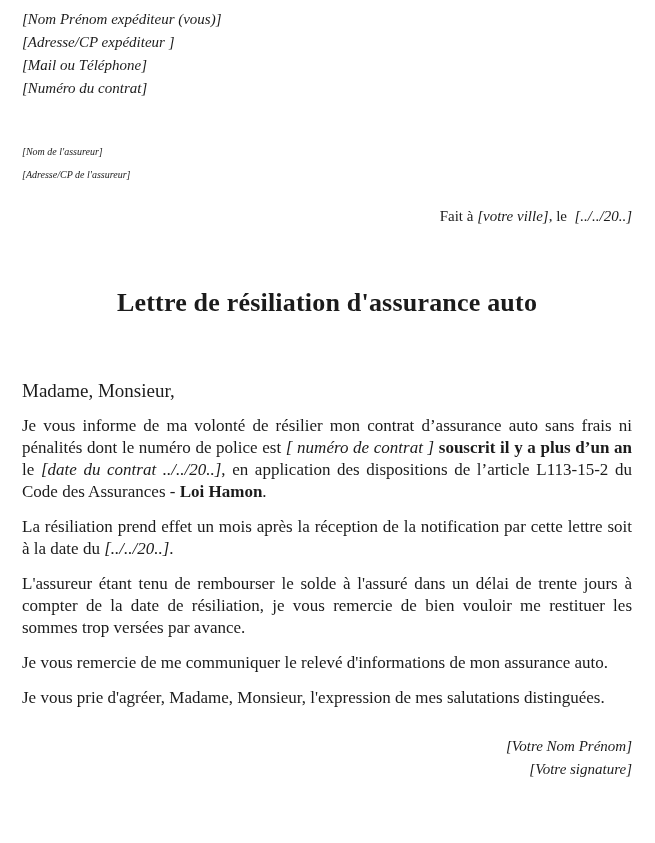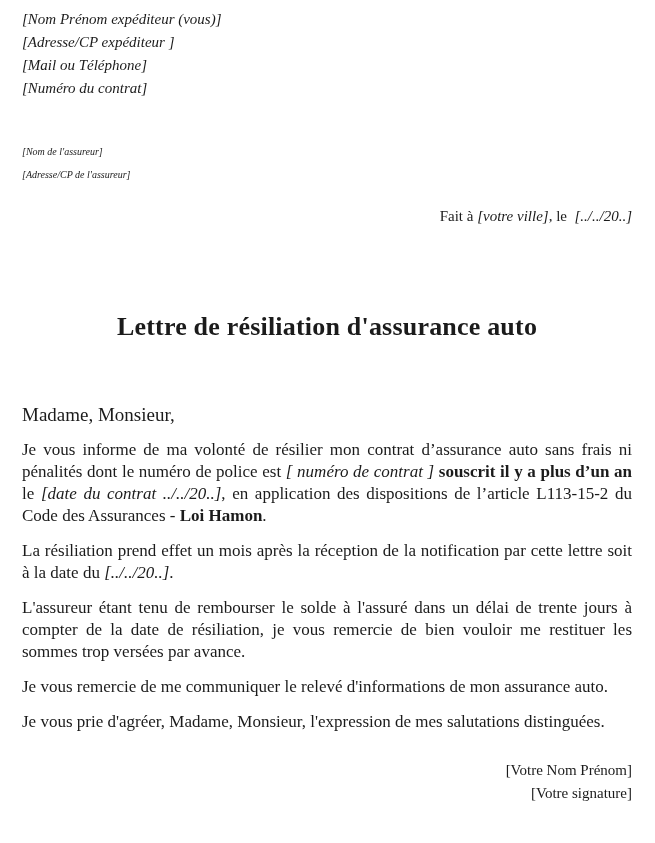--- a/index.html
+++ b/index.html
@@ -24,21 +24,21 @@
     text-align: left;
     font-style: italic;
     font-size: 10px; line-height: 23px;
   }
   .dateline {
     margin-top: 19px;
     text-align: right;
     font-size: 15px; line-height: 23px;
   }
   .title {
-    margin-top: 82px;
+    margin-top: 58px;
     text-align: center;
     font-weight: bold;
     font-size: 26px; line-height: 34px;
     letter-spacing: 0.2px;
   }
   .subtitle {
     margin-top: 14px;
     text-align: center;
     font-size: 17px; line-height: 22px;
   }
@@ -47,20 +47,21 @@
     font-size: 19px; line-height: 22px;
   }
   .para {
     margin-top: 13px;
     font-size: 17px; line-height: 22px;
     text-align: justify;
   }
   .signature {
     margin-top: 26px;
     text-align: right;
+    font-style: italic;
     font-size: 15px; line-height: 23px;
   }
   .it { font-style: italic; }
   .b  { font-weight: bold; }
 </style>
 </head>
 <body>
 
 <div class="page">
 

